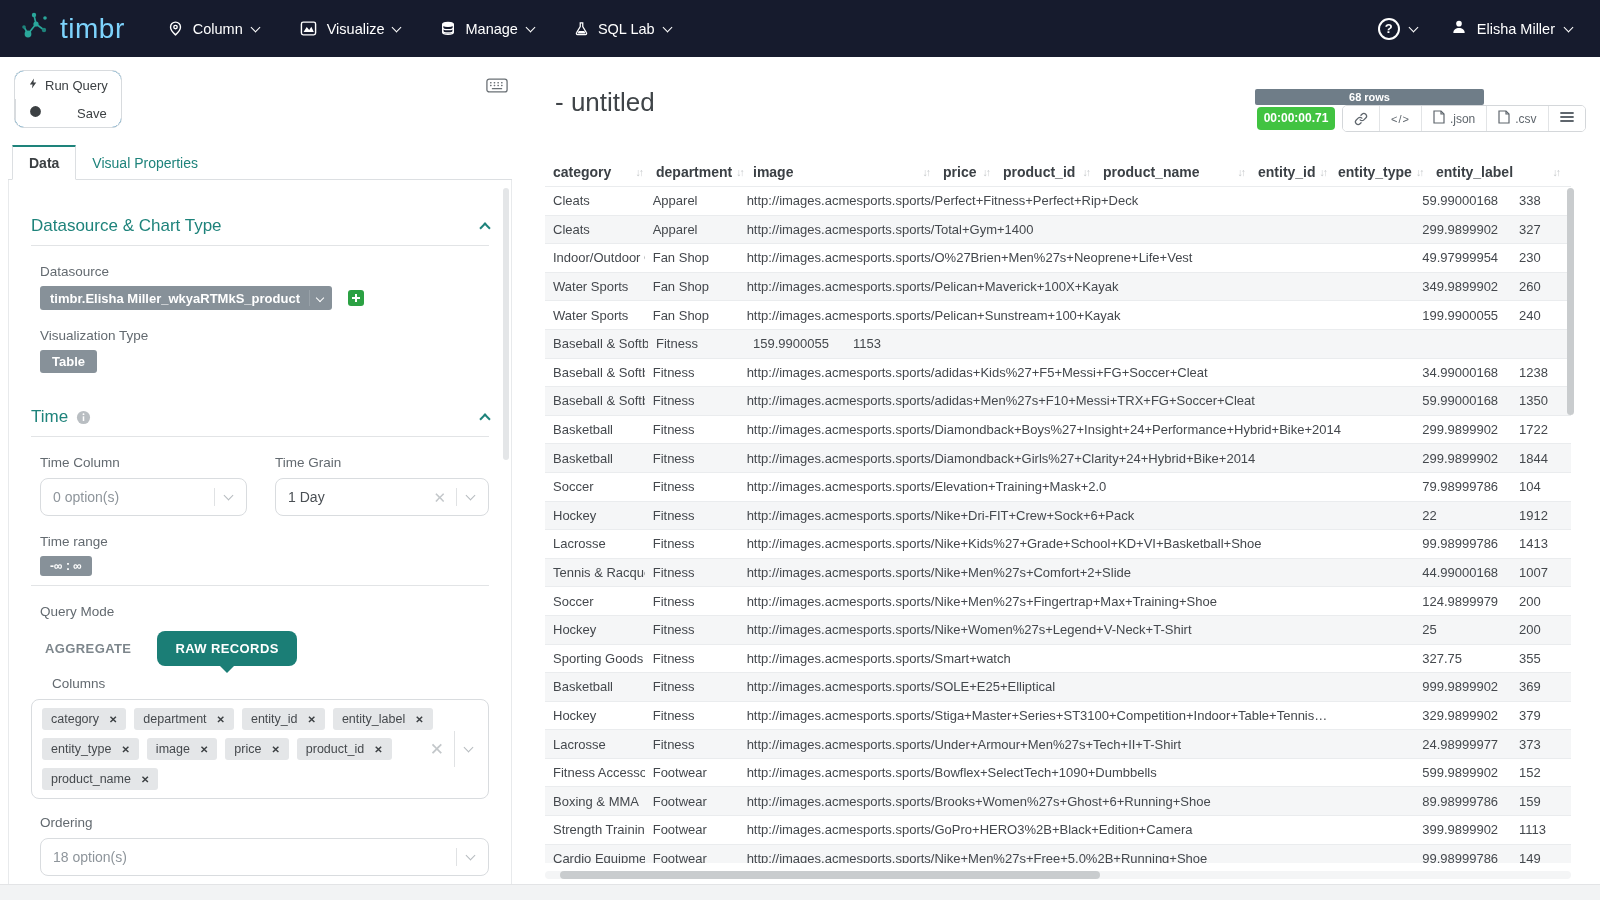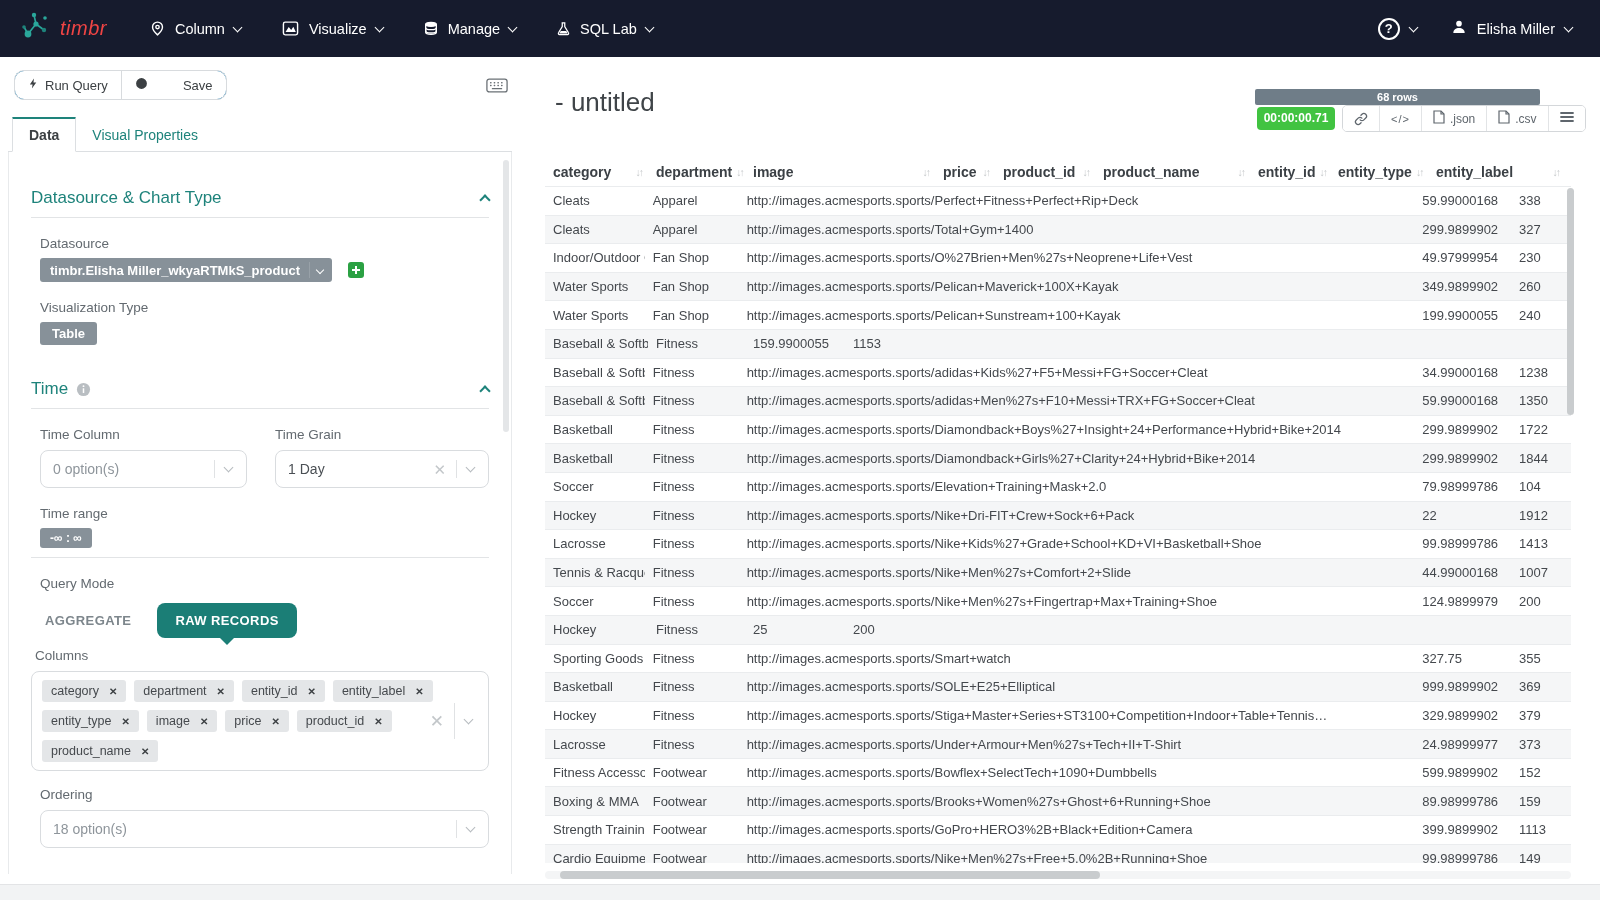--- a/index.html
+++ b/index.html
@@ -3,32 +3,32 @@
 <meta charset="utf-8">
 <style>
   * { box-sizing: border-box; margin: 0; padding: 0; }
   html,body { width:1600px; height:900px; overflow:hidden; }
   body { font-family:"Liberation Sans", sans-serif; background:#fff; color:#45494e; position:relative; }
 
   
   .navbar { position:absolute; top:0; left:0; width:1600px; height:57px; background:#161b2d;
             display:flex; align-items:center; color:#fff; }
   .logo { display:flex; align-items:center; margin-left:20px; margin-right:42px; cursor:pointer; }
-  .logo-text { font-size:20px; font-weight:400; letter-spacing:.5px; color:#ef4444;font-style:italic; }
+  .logo-text { font-size:28px; font-weight:400; letter-spacing:.5px; color:#7dd3fc; }
   .nav-item { display:flex; align-items:center; gap:9px; margin-right:40px; font-size:14.5px; cursor:pointer; }
   .nav-ic svg { display:block; }
   .chev { width:7px; height:7px; border-right:1.8px solid #fff; border-bottom:1.8px solid #fff;
           transform:rotate(45deg); margin-top:-3px; }
   .nav-right { margin-left:auto; display:flex; align-items:center; gap:34px; margin-right:28px; }
   .nav-help, .nav-user { display:flex; align-items:center; gap:10px; cursor:pointer; font-size:14.5px; }
 
   
   .left-panel { position:absolute; left:8px; top:62px; width:504px; height:806px; }
   .btn-group { display:inline-flex; border:1px solid #d8dbde; border-radius:10px; background:#0369a1;
-               overflow:hidden; margin:8px 0 0 6px; }
+               overflow:hidden; margin:8px 0 0 6px;flex-direction:column; }
   .tool-btn { display:flex; align-items:center; gap:6px; padding:6px 13px; font-size:13px; color:#3c4043;
               background:#fff; border:none; cursor:pointer; }
   .tool-btn + .tool-btn { border-left:1px solid #d8dbde;gap:35px; }
   .kbd-btn { position:absolute; right:4px; top:16px; cursor:pointer; }
 
   .tabs { display:flex; align-items:flex-end; margin-top:17px; border-bottom:1px solid #dcdfe2; padding-left:4px; }
   .tab { font-size:14px; padding:8px 16px; cursor:pointer; }
   .tab.active { background:#fff; font-weight:bold; color:#3c4043;
                 border:1px solid #dcdfe2; border-top:2px solid #1e837b; border-bottom:1px solid #fff;
                 margin-bottom:-1px; border-radius:1px; }
@@ -76,21 +76,21 @@
                  padding:8px 70px 8px 10px; min-height:84px; }
   .chips { display:flex; flex-wrap:wrap; gap:8px; width:392px; }
   .chip { display:inline-flex; align-items:center; background:#e4e6e8; color:#45494d; border-radius:3px;
           font-size:12.5px; padding:4px 9px; white-space:nowrap; }
   .chip .x { margin-left:10px; font-size:10px; font-weight:bold; color:#3c4043; cursor:pointer; }
   .columns-box .sel-ctrl { padding-right:16px; }
 
   
   .right-pane { position:absolute; left:530px; top:57px; width:1070px; height:843px; background:#fff; }
   .chart-title { position:absolute; left:25px; top:30px; font-size:26px; color:#3f4448; font-weight:400; }
-  .rows-badge { position:absolute; left:725px; top:32px; width:285px; height:16px; background:#6f7d88;
+  .rows-badge { position:absolute; left:725px; top:32px; width:229px; height:16px; background:#6f7d88;
                 color:#fff; font-size:11px; font-weight:bold; text-align:center; line-height:16px; border-radius:2px; }
   .timer { position:absolute; left:727px; top:50px; width:78px; height:23px; background:#41c341; border-radius:4px;
            color:#fff; font-size:12px; font-weight:bold; text-align:center; line-height:23px; }
   .export-group { position:absolute; left:812px; top:48px; height:27px; display:flex; background:#fff;
                   border:1px solid #d4d7da; border-radius:5px; overflow:hidden; }
   .exp-btn { display:flex; align-items:center; gap:5px; padding:0 11px; font-size:12px; color:#5f666d;
              background:#fff; border:none; cursor:pointer; }
   .exp-btn + .exp-btn { border-left:1px solid #e2e4e6; }
   .code-glyph { font-size:11px; letter-spacing:1px; }
 
@@ -295,21 +295,21 @@
     <div style="margin-left:9px;">
       <span class="chip-gray range-chip">-∞ : ∞</span>
     </div>
 
     <hr class="hr">
     <div class="fld-label" style="margin-left:9px;">Query Mode</div>
     <div class="mode-row">
       <span class="mode-aggregate">AGGREGATE</span>
       <button class="mode-raw">RAW RECORDS</button>
     </div>
-    <div class="fld-label" style="margin-left:4px; margin-top:10px;">Columns</div>
+    <div class="fld-label" style="margin-left:21px; margin-top:10px;">Columns</div>
     <div class="columns-box">
       <div class="chips" id="chips-wrap">
           <span class="chip">
             <span>category</span>
             <span class="x">✕</span>
           </span>
           <span class="chip">
             <span>department</span>
             <span class="x">✕</span>
           </span>
@@ -542,20 +542,21 @@
         <div class="tr">
           <div class="td c0">Soccer</div>
           <div class="td c1">Fitness</div>
           <div class="td c2">http://images.acmesports.sports/Nike+Men%27s+Fingertrap+Max+Training+Shoe</div>
           <div class="td c3">124.9899979</div>
           <div class="td c4">200</div>
         </div>
         <div class="tr">
           <div class="td c0">Hockey</div>
           <div class="td c1">Fitness</div>
+          <div class="td c2">http://images.acmesports.sports/Nike+Women%27s+Legend+V-Neck+T-Shirt</div>
           <div class="td c3">25</div>
           <div class="td c4">200</div>
         </div>
         <div class="tr">
           <div class="td c0">Sporting Goods</div>
           <div class="td c1">Fitness</div>
           <div class="td c2">http://images.acmesports.sports/Smart+watch</div>
           <div class="td c3">327.75</div>
           <div class="td c4">355</div>
         </div>

